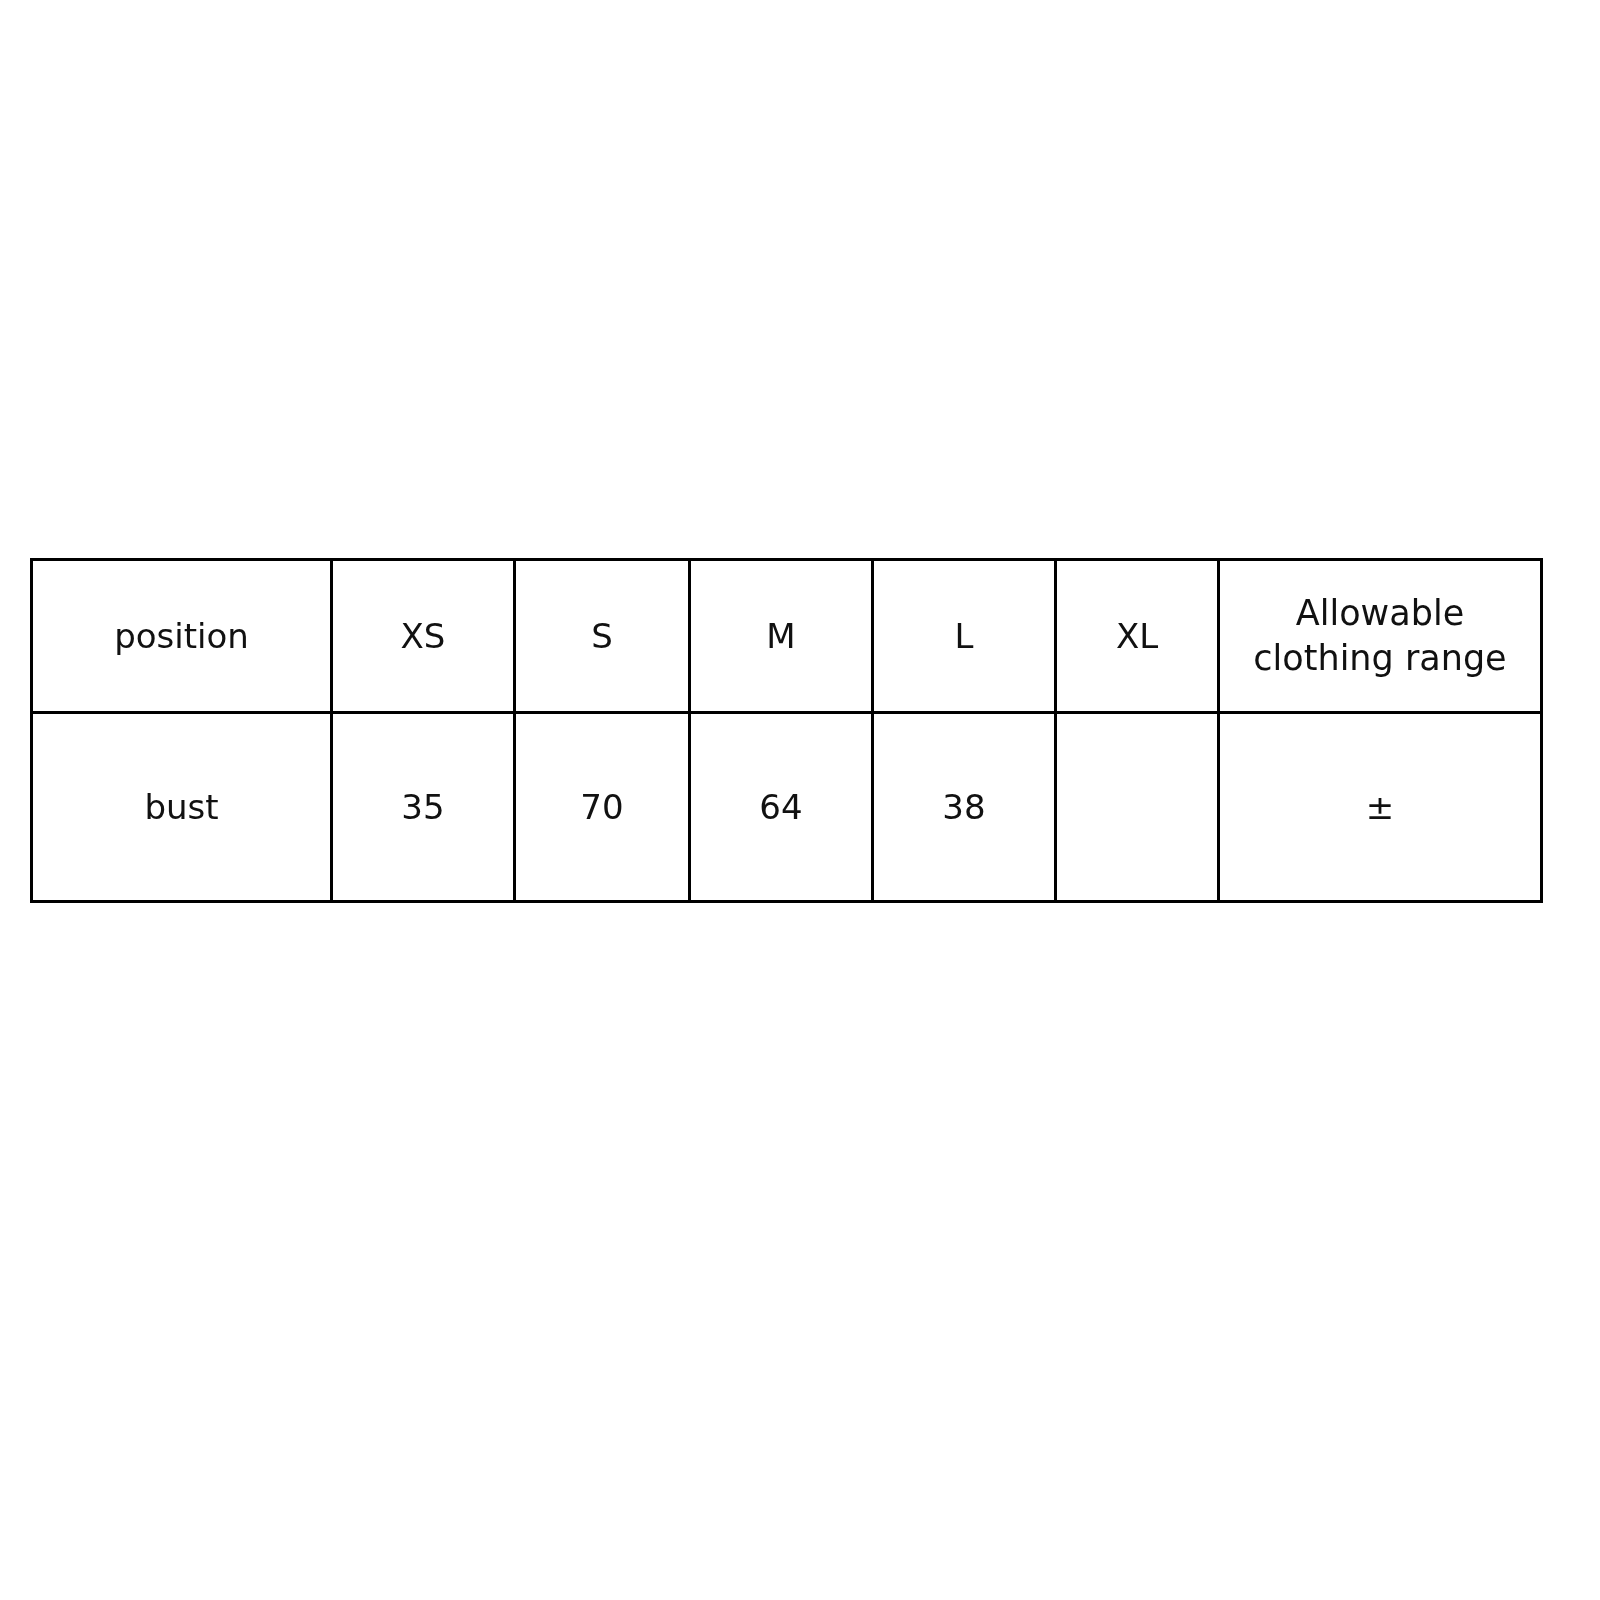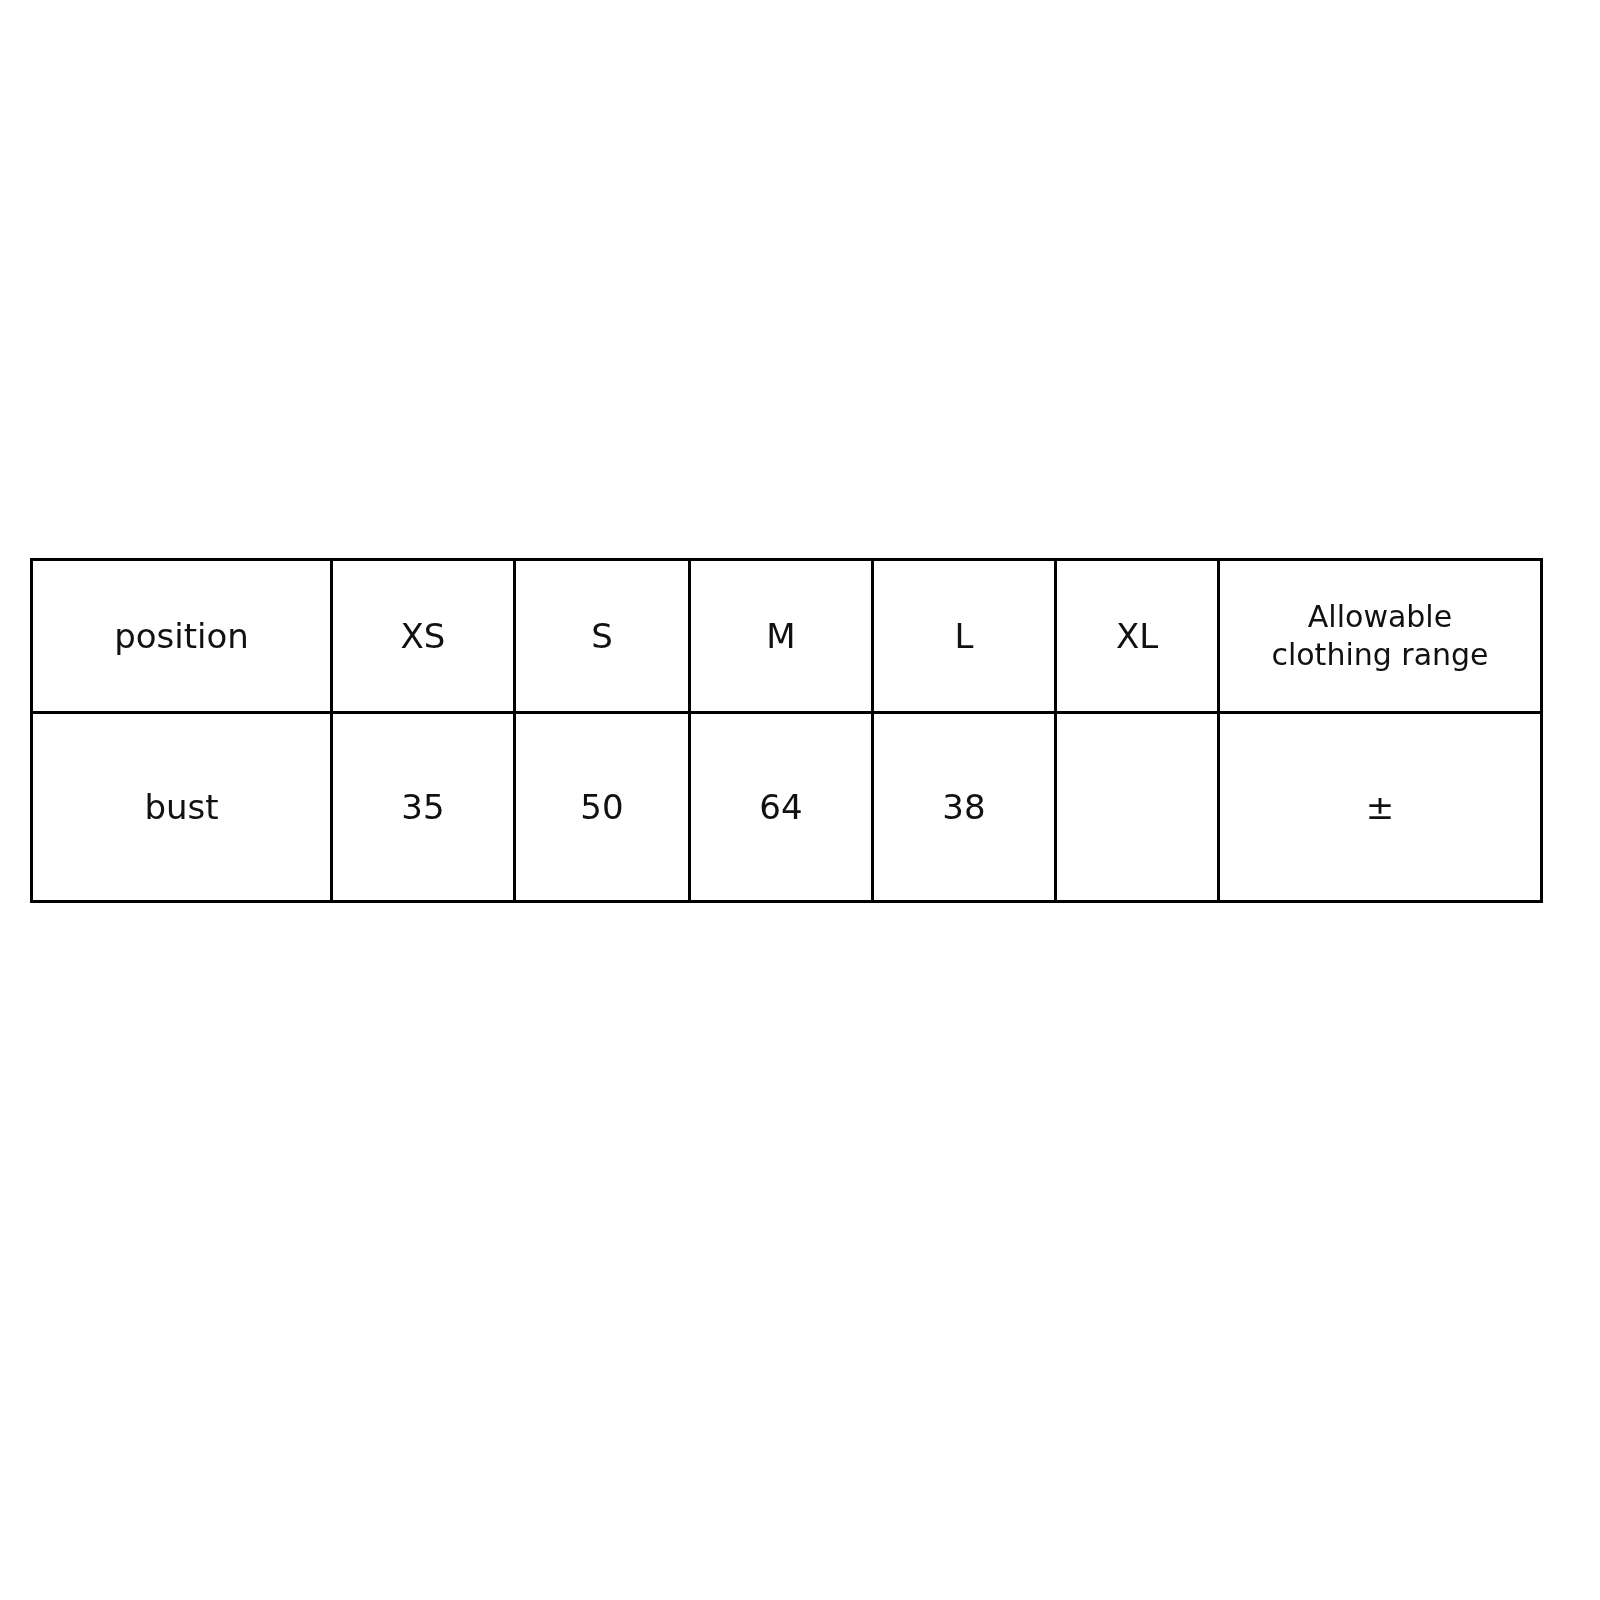--- a/index.html
+++ b/index.html
@@ -57,21 +57,21 @@
   col.c-xl       { width: 163px; }
   col.c-dev      { width: 323px; }
 
   tr.head-row td { height: 142px; }
   tr.body-row td { height: 178px; }
 
   .head-cell {
     font-size: 35px;
   }
   .head-cell.dev {
-    font-size: 30px;
+    font-size: 35px;
     line-height: 1.28;
   }
   .row-label {
     font-size: 35px;
     line-height: 1.3;
   }
   .num {
     font-size: 38px;
   }
   .pm {
@@ -107,21 +107,21 @@
           <td class="head-cell dev">
             <span>Allowable</span><br>
             <span>clothing range</span>
           </td>
         </tr>
 
 
         <tr class="body-row">
           <td class="row-label">bust</td>
           <td class="num">35</td>
-          <td class="num">50</td>
+          <td class="num">70</td>
           <td class="num">64</td>
           <td class="num">38</td>
           <td class="num empty-cell"></td>
           <td class="pm">±</td>
         </tr>
       </tbody>
     </table>
   </div>
 
 </div>

